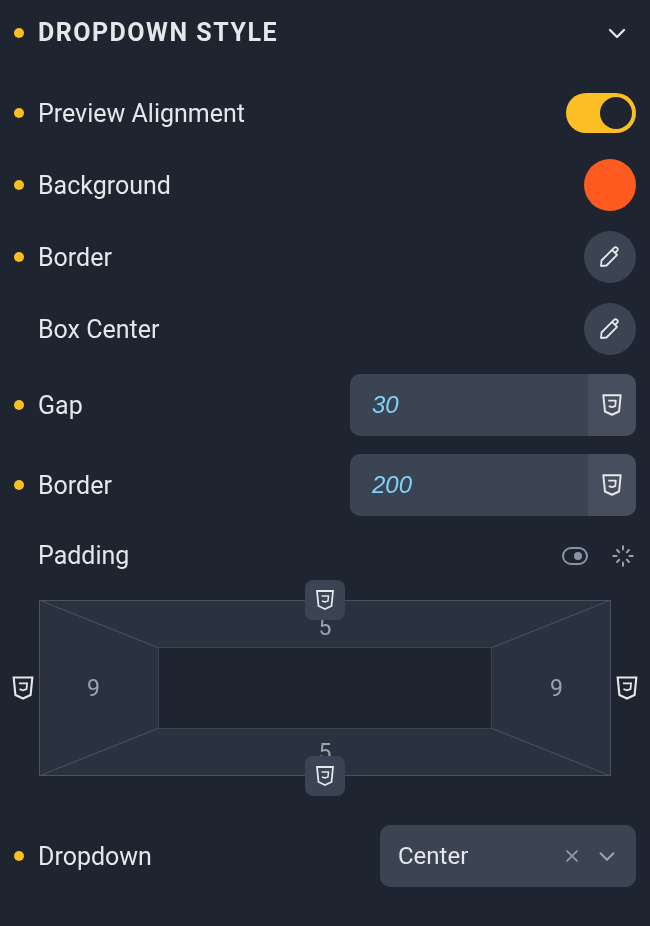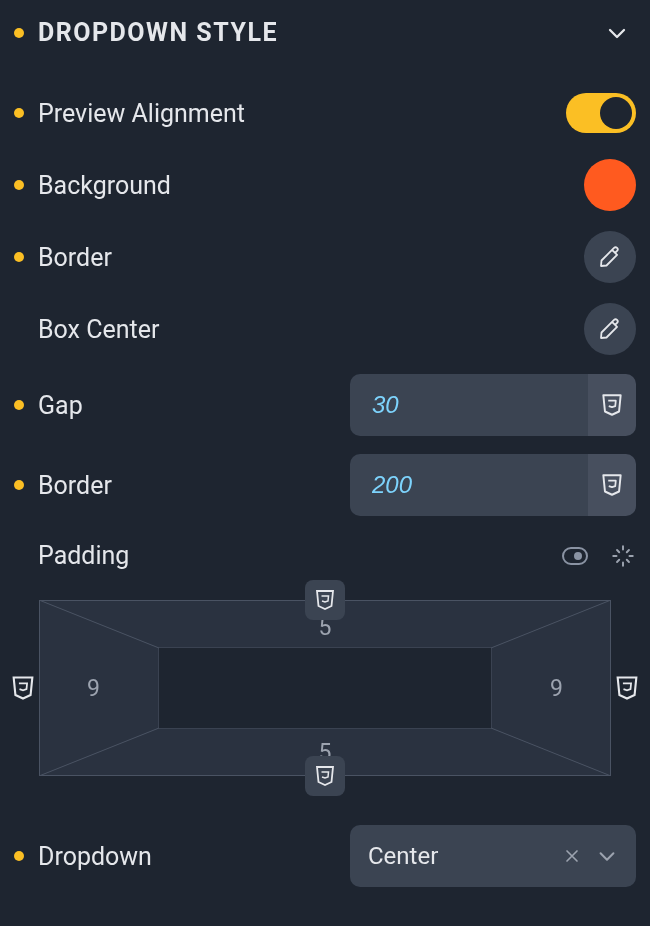--- a/index.html
+++ b/index.html
@@ -87,21 +87,21 @@
     .shield-chip {
       position:absolute; width:40px; height:40px; background:#3b4452; border-radius:8px;
       display:flex; align-items:center; justify-content:center;
     }
     .shield-top { top: -20px; left: 50%; transform: translateX(-50%); }
     .shield-bottom { bottom: -20px; left: 50%; transform: translateX(-50%); }
     .shield-left-outer { top: 50%; left: -36px; transform: translateY(-50%); background:transparent; }
     .shield-right-outer { top: 50%; right: -36px; transform: translateY(-50%); background:transparent; }
 
     .select-box {
-      width: 286px; height: 62px; background: #3b4452; border-radius: 10px;
+      width: 256px; height: 62px; background: #3b4452; border-radius: 10px;
       display: flex; align-items: center; justify-content: space-between; padding: 0 18px; cursor:pointer;
     }
     .select-box .select-icons { display:flex; gap:14px; align-items:center; }
 
     svg { display:block; }
   </style>
 </head>
 <body>
 
 <div class="panel">

